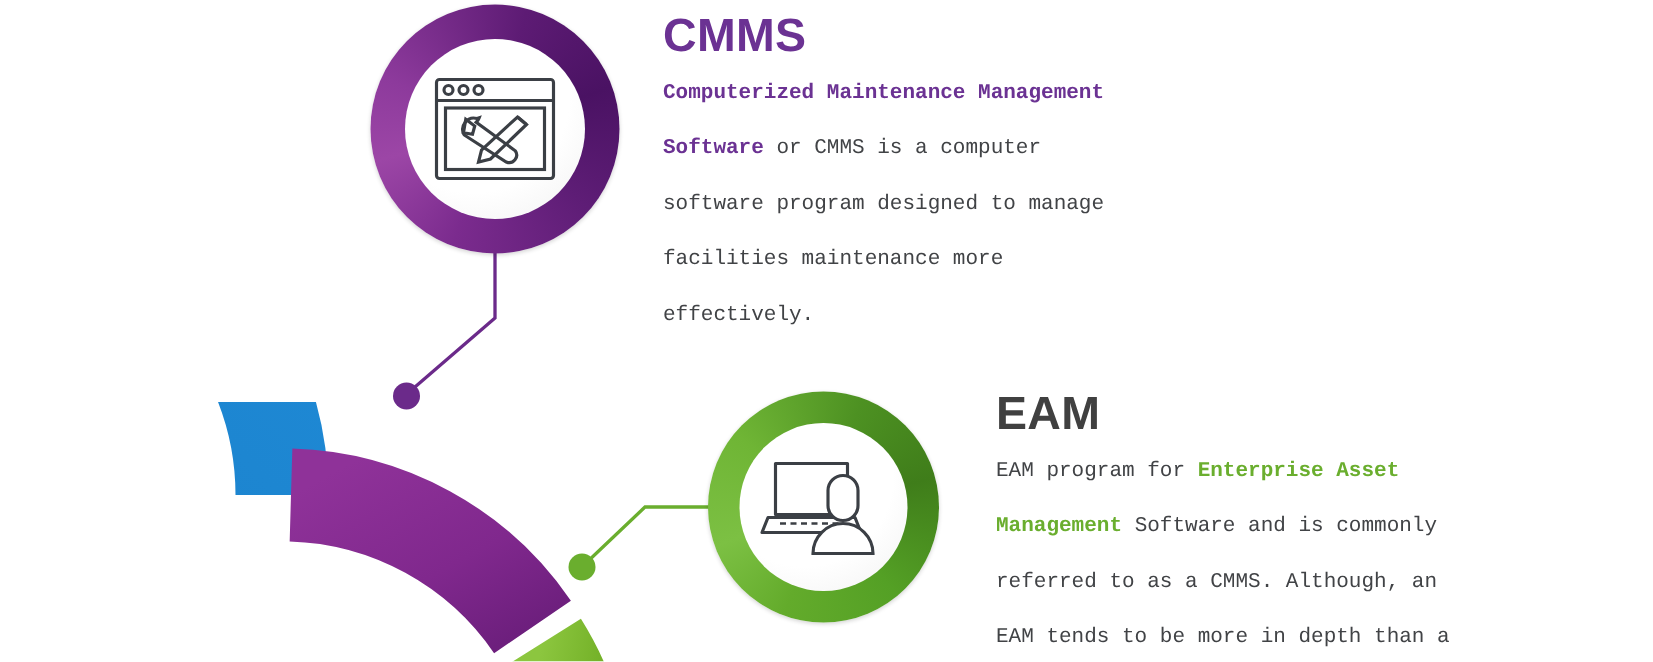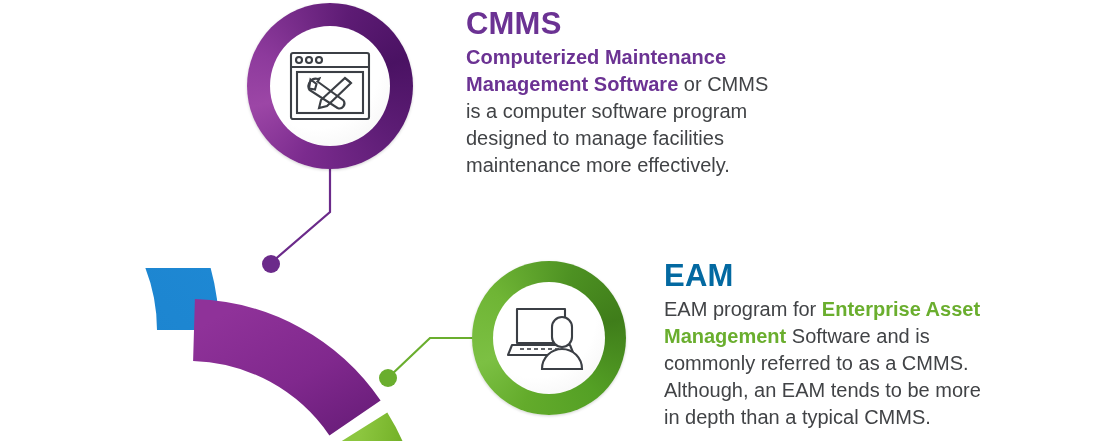--- a/index.html
+++ b/index.html
@@ -103,43 +103,43 @@
   .block h2 {
     margin: 0 0 2px 0;
     font-size: 31px;
     font-weight: bold;
     letter-spacing: 0.2px;
     line-height: 36px;
     font-family: "Liberation Sans", sans-serif;
   }
   .block p {
     margin: 0;
-    font-size: 20px;
-    line-height: 27px;
+    font-size: 14px;
+    line-height: 37px;
     color: #414346;
-    font-family: Liberation Sans, sans-serif;
+    font-family: Liberation Mono, monospace;
   }
   .block p .hl {
     font-weight: bold;
   }
 
   #block-cmms {
-    left: 466px;
+    left: 442px;
     top: 6px;
     width: 310px;
   }
   #block-cmms h2 { color: #6b3293; }
   #block-cmms .hl { color: #6b3293; }
 
   #block-eam {
     left: 664px;
     top: 258px;
     width: 320px;
   }
-  #block-eam h2 { color: #0369a1; }
+  #block-eam h2 { color: #404040; }
   #block-eam .hl { color: #6aae2e; }
 </style>
 </head>
 <body>
 
 <div id="stage">
 
   <div class="donut-wrap">
     <svg viewBox="0 0 528 528" xmlns="http://www.w3.org/2000/svg">
       <defs>

